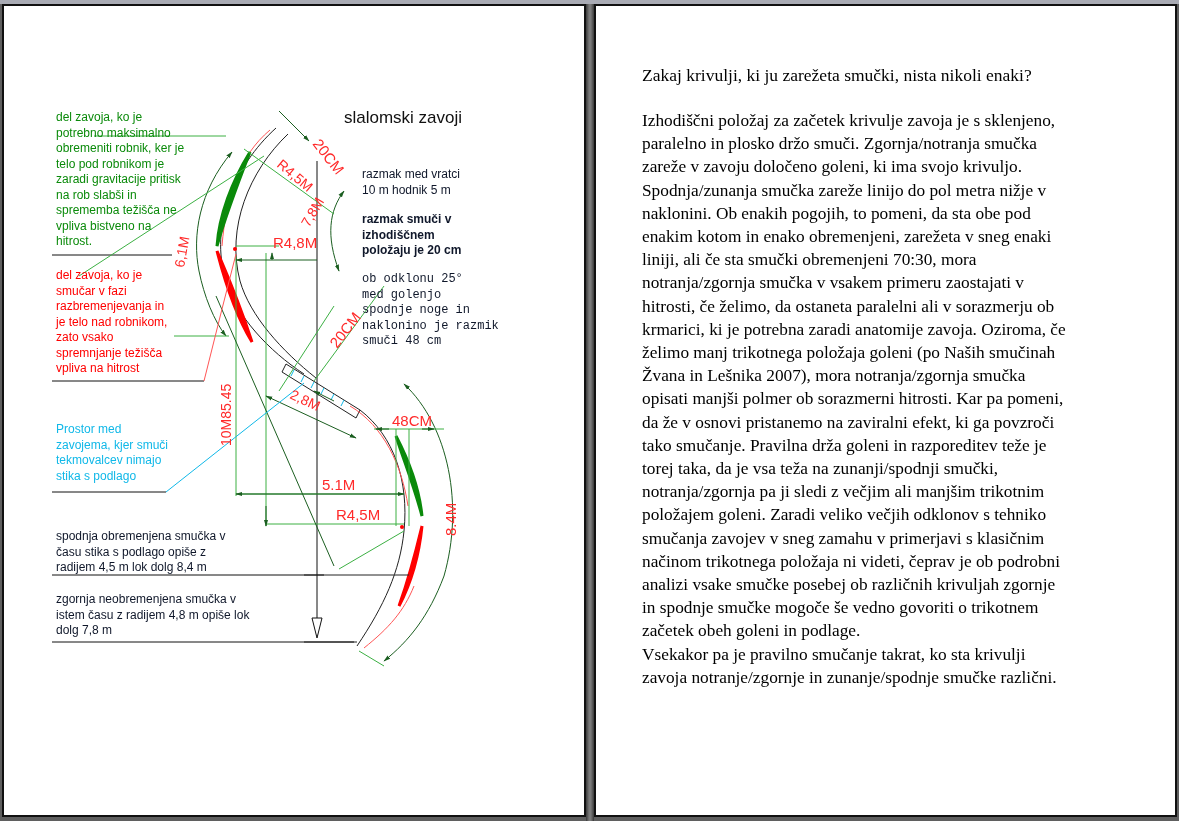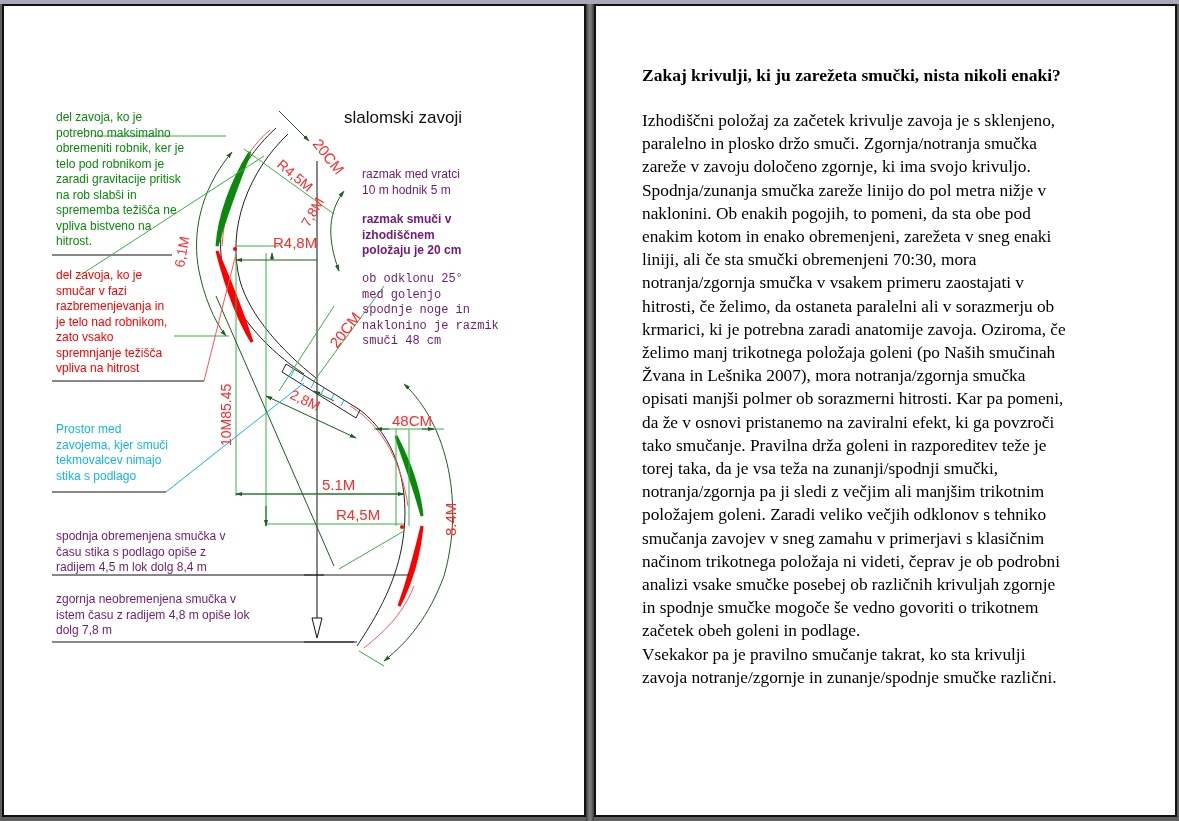--- a/index.html
+++ b/index.html
@@ -6,24 +6,24 @@
   body { width:1179px; height:821px; background:#5f5f5f; position:relative; overflow:hidden; font-family:"Liberation Sans", sans-serif; }
   .topbar { position:absolute; left:0; top:0; width:1179px; height:4px; background:#a9abb4; }
   .page { position:absolute; background:#fff; border:2px solid #111; box-sizing:border-box; }
   #page-left { left:2px; top:4px; width:584px; height:813px; }
   #page-right { left:594px; top:4px; width:583px; height:813px; }
   .gap { position:absolute; left:586px; top:4px; width:8px; height:817px; background:linear-gradient(90deg,#3a3a3a,#7a7a7a 40%,#7a7a7a 60%,#3a3a3a); }
   .note { position:absolute; font-size:12px; line-height:15.5px; white-space:pre-line; }
   .green { color:#0a8a0a; }
   .red { color:#ff0000; }
   .cyan { color:#10b8e8; }
-  .black { color:#701a75; }
+  .black { color:#0f172a; }
   .title { position:absolute; font-size:17px; color:#111; }
   svg text { font-family:"Liberation Sans", sans-serif; }
-  .rp-title { position:absolute; left:46px; top:59px; font-family:"Liberation Serif", serif; font-weight:bold; font-size:17.5px; color:#000; white-space:nowrap; }
+  .rp-title { position:absolute; left:46px; top:59px; font-family:"Liberation Serif", serif; font-weight:normal; font-size:17.5px; color:#000; white-space:nowrap; }
   .rp-body { position:absolute; left:46px; top:103px; width:500px; font-family:"Liberation Serif", serif; font-size:17.3px; line-height:23.2px; color:#000; }
   .rp-body span.line { display:block; white-space:nowrap; }
 </style>
 </head>
 <body>
 
 <div class="topbar"></div>
 <div class="gap"></div>
 
 <div class="page" id="page-left">
@@ -163,21 +163,21 @@
 spodnje noge in
 naklonino je razmik
 smuči 48 cm</div>
 </div>
 
 <div class="page" id="page-right">
   <div class="rp-title">Zakaj krivulji, ki ju zarežeta smučki, nista nikoli enaki?</div>
   <div class="rp-body" id="rp-body">
       <span class="line">Izhodiščni položaj za začetek krivulje zavoja je s sklenjeno,</span>
       <span class="line">paralelno in plosko držo smuči. Zgornja/notranja smučka</span>
-      <span class="line">zareže v zavoju določeno zgornje, ki ima svojo krivuljo.</span>
+      <span class="line">zareže v zavoju določeno goleni, ki ima svojo krivuljo.</span>
       <span class="line">Spodnja/zunanja smučka zareže linijo do pol metra nižje v</span>
       <span class="line">naklonini. Ob enakih pogojih, to pomeni, da sta obe pod</span>
       <span class="line">enakim kotom in enako obremenjeni, zarežeta v sneg enaki</span>
       <span class="line">liniji, ali če sta smučki obremenjeni 70:30, mora</span>
       <span class="line">notranja/zgornja smučka v vsakem primeru zaostajati v</span>
       <span class="line">hitrosti, če želimo, da ostaneta paralelni ali v sorazmerju ob</span>
       <span class="line">krmarici, ki je potrebna zaradi anatomije zavoja. Oziroma, če</span>
       <span class="line">želimo manj trikotnega položaja goleni (po Naših smučinah</span>
       <span class="line">Žvana in Lešnika 2007), mora notranja/zgornja smučka</span>
       <span class="line">opisati manjši polmer ob sorazmerni  hitrosti. Kar pa pomeni,</span>

